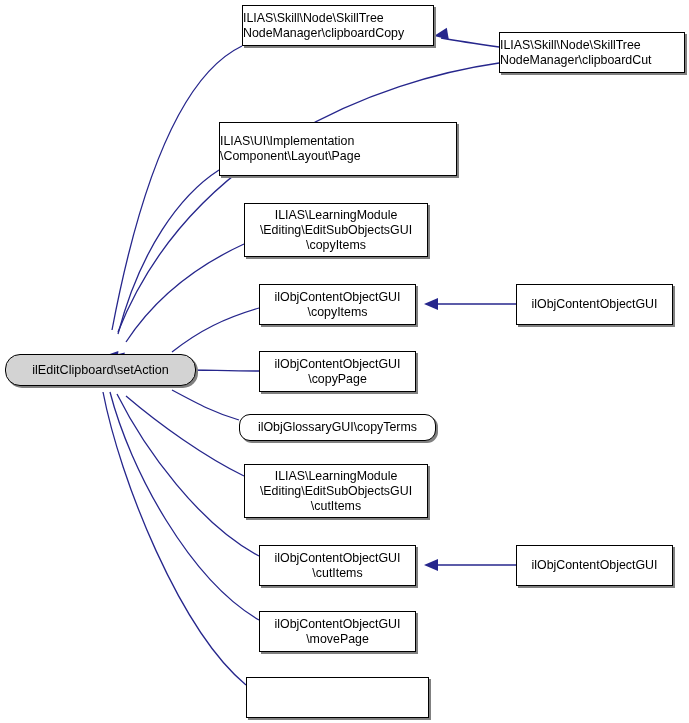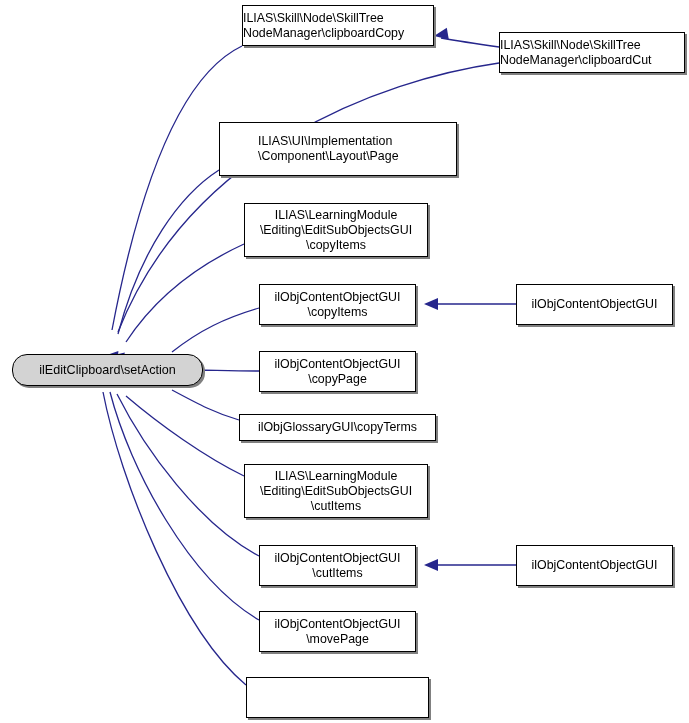--- a/index.html
+++ b/index.html
@@ -91,29 +91,29 @@
         <path d="M516,565 C490,565 460,565 434,565" stroke="#26268c" fill="none" stroke-width="1.3"></path>
         <polygon points="424.0,565.0 438.0,559.1 438.0,570.9" fill="#26268c" stroke="none"></polygon>
         <path d="M259,620 C190,580 130,470 110,392" stroke="#26268c" fill="none" stroke-width="1.3"></path>
         <polygon points="105.0,380.0 117.8,371.8 119.8,383.4" fill="#26268c" stroke="none"></polygon>
         <path d="M246,685 C180,630 120,480 103,392" stroke="#26268c" fill="none" stroke-width="1.3"></path>
         <polygon points="100.0,379.0 113.3,371.7 114.5,383.4" fill="#26268c" stroke="none"></polygon>
       </g>
   </svg>
 
   <div id="nodes-group">
-      <div class="node root" style="left: 12px; top: 354px; width: 191px; height: 32px; border-radius: 15px;"><span class="line">ilEditClipboard\setAction</span></div>
+      <div class="node root" style="left: 5px; top: 354px; width: 191px; height: 32px; border-radius: 15px;"><span class="line">ilEditClipboard\setAction</span></div>
       <div class="node leftalign" style="left: 242px; top: 5px; width: 192px; height: 41px;"><span class="line">ILIAS\Skill\Node\SkillTree</span><span class="line">NodeManager\clipboardCopy</span></div>
       <div class="node leftalign" style="left: 499px; top: 32px; width: 186px; height: 41px;"><span class="line">ILIAS\Skill\Node\SkillTree</span><span class="line">NodeManager\clipboardCut</span></div>
-      <div class="node leftalign" style="left: 219px; top: 122px; width: 238px; height: 54px; padding-left: 38px;"><span class="line">ILIAS\UI\Implementation</span><span class="line">\Component\Layout\Page</span></div>
+      <div class="node leftalign" style="left: 219px; top: 122px; width: 238px; height: 54px;"><span class="line">ILIAS\UI\Implementation</span><span class="line">\Component\Layout\Page</span></div>
       <div class="node" style="left: 244px; top: 203px; width: 184px; height: 54px;"><span class="line">ILIAS\LearningModule</span><span class="line">\Editing\EditSubObjectsGUI</span><span class="line">\copyItems</span></div>
       <div class="node" style="left: 259px; top: 284px; width: 157px; height: 41px;"><span class="line">ilObjContentObjectGUI</span><span class="line">\copyItems</span></div>
       <div class="node" style="left: 516px; top: 284px; width: 157px; height: 41px;"><span class="line">ilObjContentObjectGUI</span></div>
       <div class="node" style="left: 259px; top: 351px; width: 157px; height: 41px;"><span class="line">ilObjContentObjectGUI</span><span class="line">\copyPage</span></div>
-      <div class="node" style="left: 239px; top: 414px; width: 197px; height: 27px;"><span class="line">ilObjGlossaryGUI\copyTerms</span></div>
+      <div class="node" style="left: 239px; top: 414px; width: 197px; height: 27px; border-radius: 11px;"><span class="line">ilObjGlossaryGUI\copyTerms</span></div>
       <div class="node" style="left: 244px; top: 464px; width: 184px; height: 54px;"><span class="line">ILIAS\LearningModule</span><span class="line">\Editing\EditSubObjectsGUI</span><span class="line">\cutItems</span></div>
       <div class="node" style="left: 259px; top: 545px; width: 157px; height: 41px;"><span class="line">ilObjContentObjectGUI</span><span class="line">\cutItems</span></div>
       <div class="node" style="left: 516px; top: 545px; width: 157px; height: 41px;"><span class="line">ilObjContentObjectGUI</span></div>
       <div class="node" style="left: 259px; top: 611px; width: 157px; height: 41px;"><span class="line">ilObjContentObjectGUI</span><span class="line">\movePage</span></div>
       <div class="node" style="left: 246px; top: 677px; width: 183px; height: 41px;"></div>
     </div>
 
 </div>
 
 </body></html>

